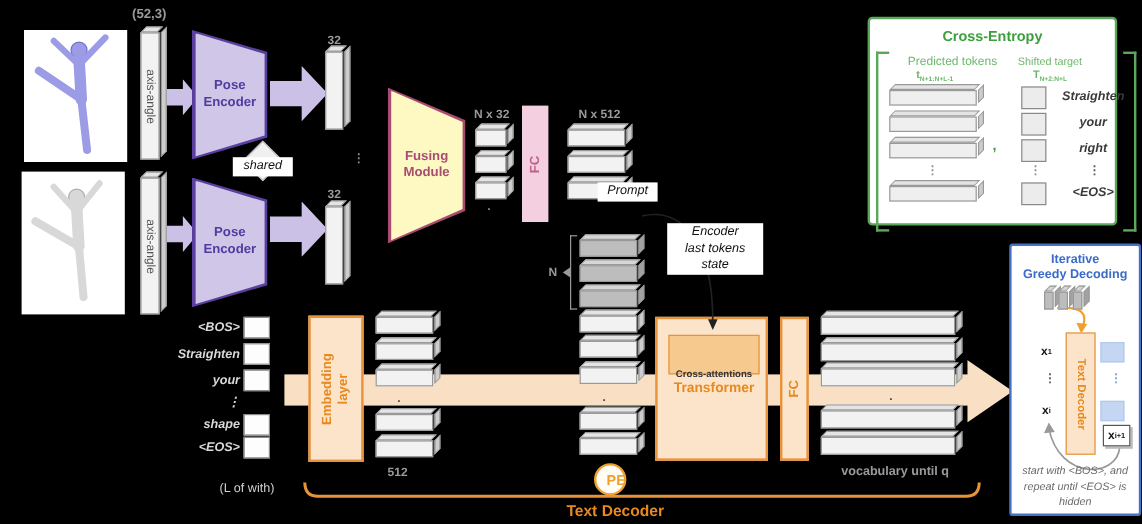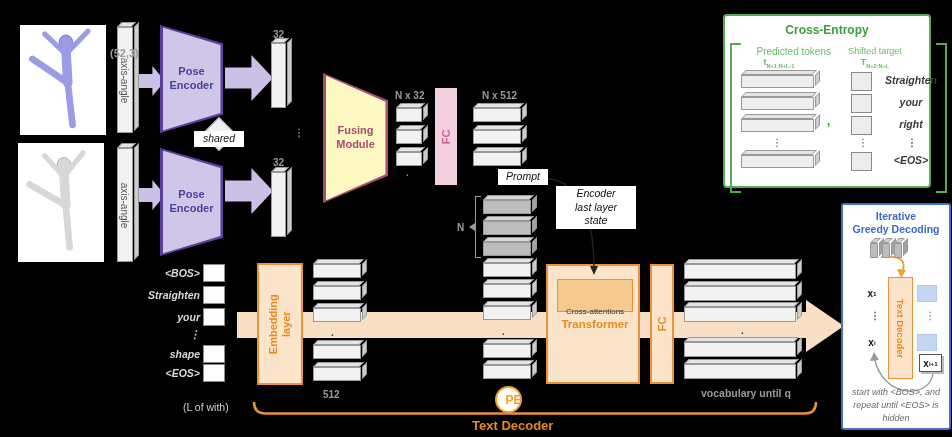--- a/index.html
+++ b/index.html
@@ -35,21 +35,21 @@
   .green{color:#3C9E3C;} .ltgreen{color:#6CB96C;}
   sub{font-size:0.62em;}
   svg{display:block;}
   .figcard{position:absolute;background:#fff;z-index:2;}
 </style>
 </head>
 <body>
 
 <div id="canvas">
 
-  <div class="lbl" style="left:110px;top:6px;font-size:11px;margin-top:41px;">(52,3)</div>
+  <div class="lbl" style="left:110px;top:6px;font-size:11px;">(52,3)</div>
 
   <div class="figcard" style="left:20px;top:25px;width:86px;height:110px;">
     <svg width="86" height="110" viewBox="0 0 90 110">
       <circle cx="48" cy="15" r="7" fill="#9b9be6" stroke="#6f6fd0" stroke-width="1"></circle>
       <path d="M48,23 L50,58" stroke="#9b9be6" stroke-width="10" stroke-linecap="round" fill="none"></path>
       <path d="M48,28 L26,7" stroke="#9b9be6" stroke-width="5.5" stroke-linecap="round" fill="none"></path>
       <path d="M48,28 L71,4" stroke="#9b9be6" stroke-width="5.5" stroke-linecap="round" fill="none"></path>
       <path d="M50,58 L13,33" stroke="#9b9be6" stroke-width="7" stroke-linecap="round" fill="none"></path>
       <path d="M50,58 L55,102" stroke="#9b9be6" stroke-width="7" stroke-linecap="round" fill="none"></path>
     </svg>
@@ -128,21 +128,21 @@
   <div class="abs" style="left:435px;top:88px;width:22px;height:97px;background:#F3CFE0;z-index:3;">
     <div class="vflex">
         <span class="vccw" style="color:#C0628D;font-weight:bold;font-size:11px;">FC</span>
       </div>
   </div>
 
   <div class="lbl" style="left:482px;top:90px;">N x 512</div>
   <div class="b3d" style="left:473px;top:108px;width:48px;height:14px;"></div>
   <div class="b3d" style="left:473px;top:130px;width:48px;height:14px;"></div>
   <div class="b3d" style="left:473px;top:152px;width:48px;height:14px;"></div>
-  <div class="wb" style="left:498px;top:169px;width:44px;">Prompt</div>
+  <div class="wb" style="left:498px;top:152px;width:44px;">Prompt</div>
 
   <div class="b3d dark" style="left:483px;top:200px;width:48px;height:14px;"></div>
   <div class="b3d dark" style="left:483px;top:221px;width:48px;height:14px;"></div>
   <div class="b3d dark" style="left:483px;top:242px;width:48px;height:14px;"></div>
 
   <div class="abs" style="left:475px;top:196px;width:5px;height:60px;border-left:1.5px solid #9a9a9a;
        border-top:1.5px solid #9a9a9a;border-bottom:1.5px solid #9a9a9a;z-index:3;"></div>
   <div class="abs" style="left:469px;top:223px;width:0;height:0;border-top:4px solid transparent;border-bottom:4px solid transparent;
        border-right:6px solid #9a9a9a;z-index:3;"></div>
   <div class="lbl" style="left:457px;top:222px;">N</div>
@@ -187,28 +187,28 @@
   <div class="b3d" style="left:313px;top:345px;width:48px;height:14px;"></div>
   <div class="b3d" style="left:313px;top:367px;width:48px;height:14px;"></div>
   <div class="lbl" style="left:323px;top:389px;">512</div>
 
   <svg class="abs" style="left:0;top:0;z-index:4;pointer-events:none;" width="952" height="437">
     <path d="M 535,180 C 570,172 594,205 594,268" stroke="#222" stroke-width="1.4" fill="none"></path>
     <polygon points="594,275 590,266 598,266" fill="#222"></polygon>
   </svg>
   <div class="wb" style="left:556px;top:186px;width:74px;font-size:10.5px;">
     <span>Encoder</span><br>
-    <span>last layer</span><br>
+    <span>last tokens</span><br>
     <span>state</span>
   </div>
 
   <div class="obox" style="left:546px;top:264px;width:94px;height:120px;">
     <div class="abs" style="left:9px;top:13px;width:76px;height:33px;background:#F6C98F;border:1.5px solid #E8923A;
          box-sizing:border-box;display:flex;align-items:center;justify-content:center;">
-      <span style="font-size:8px;font-weight:normal;color:#333;margin-top:31px;">Cross-attentions</span>
+      <span style="font-size:8px;font-weight:bold;color:#333;margin-top:31px;">Cross-attentions</span>
     </div>
     <div class="abs" style="left:0;top:52px;width:94px;text-align:center;color:#E8891F;font-weight:bold;font-size:11.5px;">Transformer</div>
   </div>
 
   <div class="obox" style="left:650px;top:264px;width:24px;height:120px;">
     <div class="vflex">
         <span class="vccw" style="color:#E8891F;font-weight:bold;font-size:11px;">FC</span>
       </div>
   </div>
 

